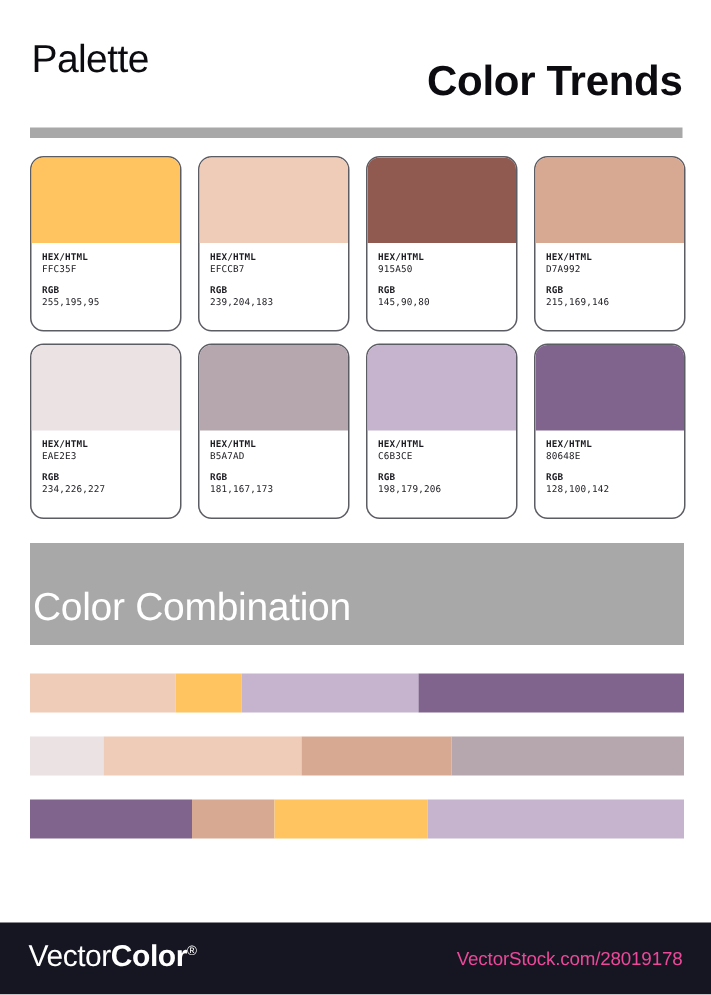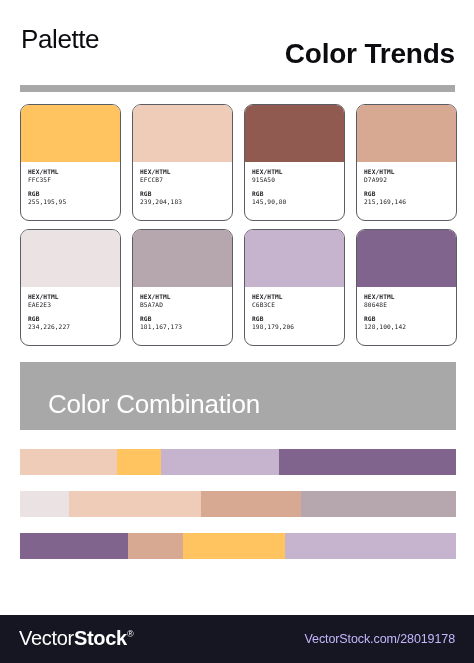--- a/index.html
+++ b/index.html
@@ -112,21 +112,21 @@
     height: 68px;
     background: #a8a8a8;
     display: flex;
     align-items: center;
   }
   .combination-banner-title {
     color: #ffffff;
     font-size: 26px;
     font-weight: 400;
     letter-spacing: -0.2px;
-    padding-left: 28px;
+    padding-left: 2px;
     margin-top: 16px;
   }
 
   
   .combo-bars {
     position: absolute;
     left: 20px;
     top: 449px;
     width: 436px;
   }
@@ -163,21 +163,21 @@
   .footer-logo .logo-reg {
     font-size: 9px;
     vertical-align: super;
     font-weight: 400;
   }
   .footer-url {
     position: absolute;
     right: 19px;
     top: 18px;
     font-size: 12.5px;
-    color: #c4b5fd;
+    color: #ec4899;
     font-weight: 400;
     letter-spacing: -0.1px;
     line-height: 1;
   }
 </style>
 </head>
 <body>
 
 <div class="header">
   <div class="header-title">Palette</div>
@@ -280,16 +280,16 @@
     <div class="combo-bar">
       <div class="combo-seg" style="background: rgb(128, 100, 142); width: 24.8%;"></div>
       <div class="combo-seg" style="background: rgb(215, 169, 146); width: 12.6%;"></div>
       <div class="combo-seg" style="background: rgb(255, 195, 95); width: 23.4%;"></div>
       <div class="combo-seg" style="background: rgb(198, 179, 206); width: 39.2%;"></div>
     </div>
   </div>
 
 <div class="footer">
   <div class="footer-logo">
-    <span class="logo-light">Vector</span><span class="logo-bold">Stock</span><span class="logo-reg">®</span>
+    <span class="logo-light">Vector</span><span class="logo-bold">Color</span><span class="logo-reg">®</span>
   </div>
   <div class="footer-url">VectorStock.com/28019178</div>
 </div>
 
 </body></html>

